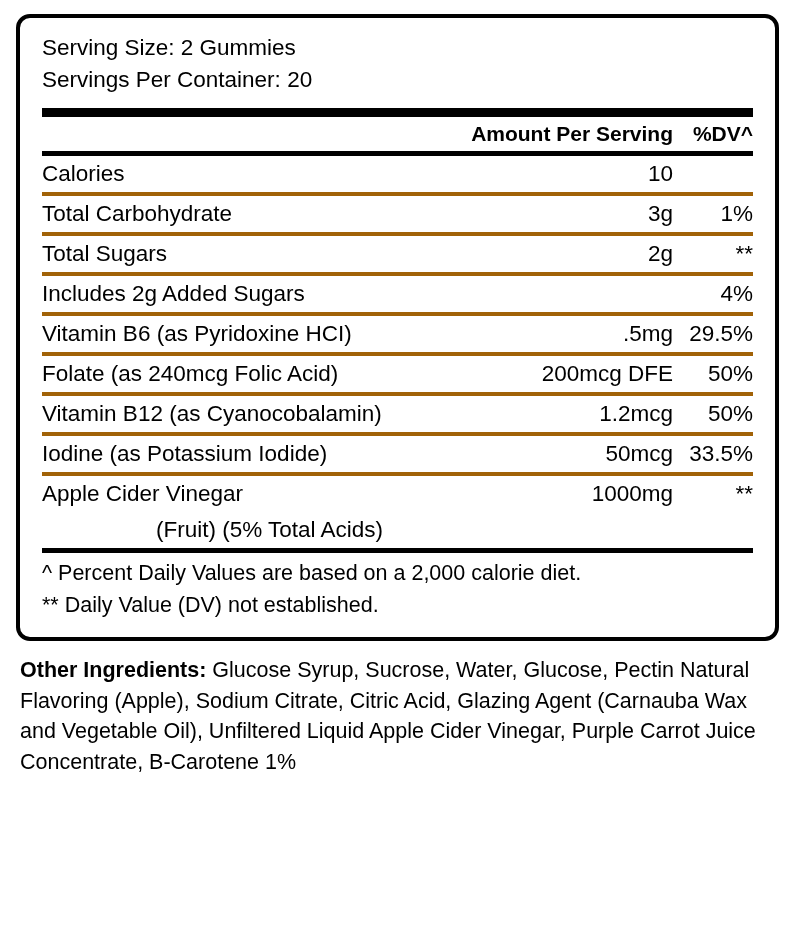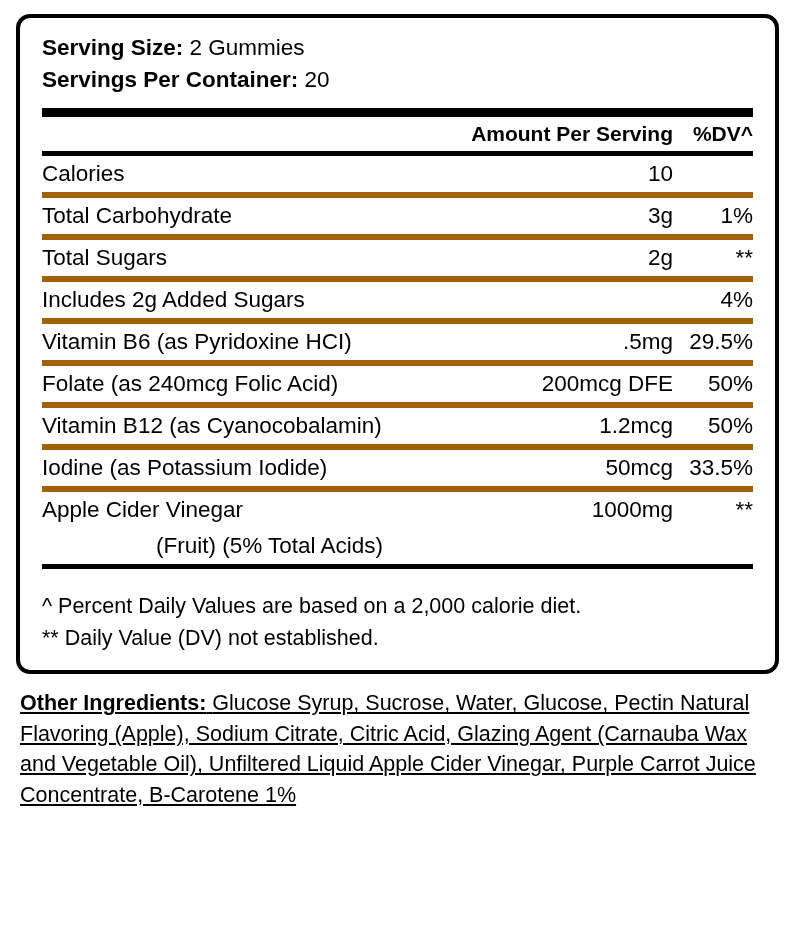--- a/index.html
+++ b/index.html
@@ -37,41 +37,41 @@
     line-height: 1.06;
     margin: 4px 0 6px 0;
   }
 
   .serving-line {
     font-size: 22.5px;
     line-height: 1.42;
     font-weight: normal;
   }
   .serving-line b {
-    font-weight: bold;
+    font-weight: normal;
   }
 
   .rule-thick {
     border-top: 9px solid #000;
     margin: 12px 0 0 0;
   }
   .rule-med {
     border-top: 5px solid #000;
     margin: 0;
   }
 
   table.facts {
     width: 100%;
     border-collapse: collapse;
     font-size: 22.5px;
   }
   table.facts td {
     padding: 5px 0 5px 0;
     vertical-align: bottom;
-    border-bottom: 6px solid #a16207;
+    border-bottom: 4px solid #a16207;
   }
   table.facts tr.no-rule td {
     border-bottom: none;
   }
   table.facts tr.last-row td {
     border-bottom: none;
     text-align: center;
   }
   td.name {
     text-align: left;
@@ -93,28 +93,27 @@
     padding-bottom: 6px;
     padding-top: 4px;
     border-bottom: none;
   }
   .indent1 { padding-left: 42px; }
   .indent2 { padding-left: 62px; margin-top: 45px; }
 
   .footnotes {
     font-size: 21.5px;
     line-height: 1.5;
-    padding-top: 21px;
+    padding-top: 4px;
   }
 
   .other {
     font-size: 21.5px;
     line-height: 1.42;
     padding: 14px 4px 0 4px;
-    text-decoration: underline;
   }
   .other b { font-weight: bold; }
 </style>
 </head>
 <body>
 
 <div id="page">
 
   <div class="panel">
 

